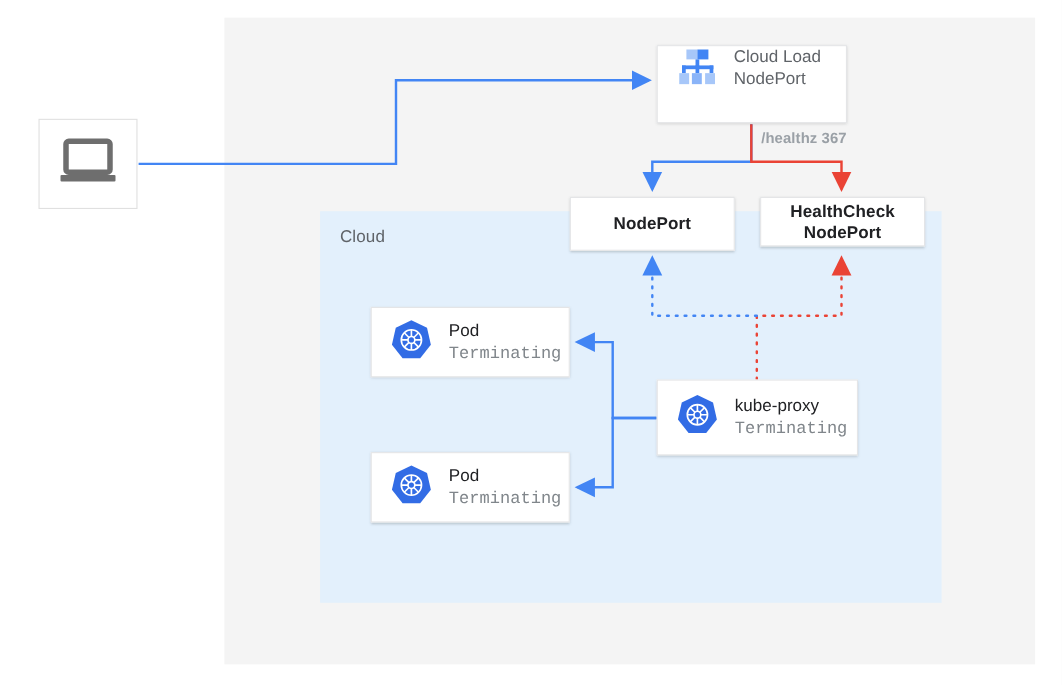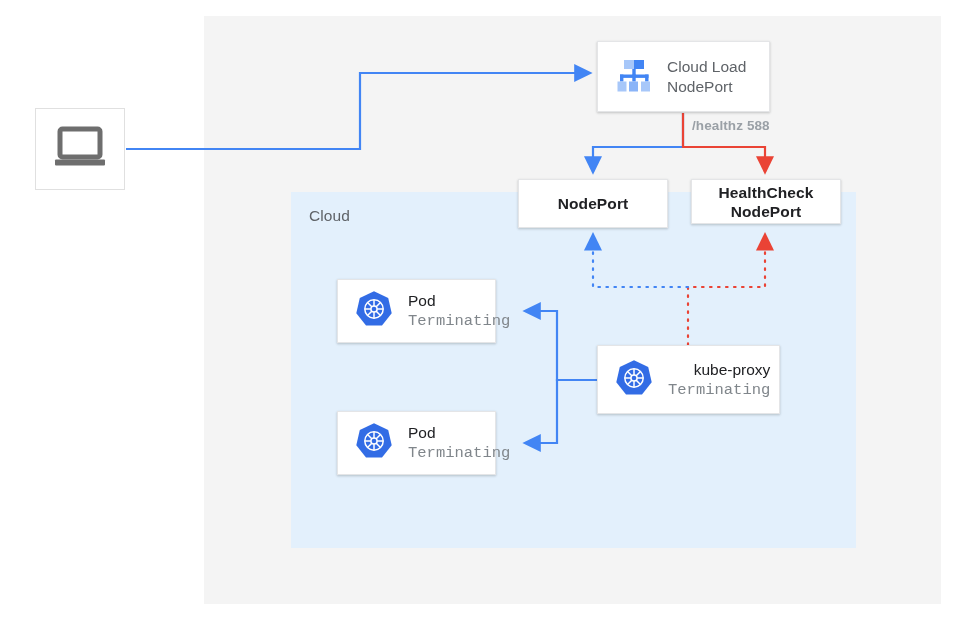--- a/index.html
+++ b/index.html
@@ -11,33 +11,33 @@
   .nodes-label{position:absolute;left:309px;top:207px;font-size:15.5px;color:#5f6368;letter-spacing:.1px;}
 
   .card{position:absolute;background:#ffffff;border:1px solid #e4e5e7;
         box-shadow:0 1px 2px rgba(60,64,67,.18),0 1px 3px rgba(60,64,67,.10);
         box-sizing:border-box;}
 
   .client-box{left:35px;top:108px;width:90px;height:82px;border:1px solid #e0e0e0;box-shadow:none;}
   .client-icon{position:absolute;left:50%;top:50%;transform:translate(-50%,-50%);}
 
   .clb-box{left:597px;top:41px;width:173px;height:71px;}
-  .clb-inner{display:flex;align-items:center;height:100%;padding-left:13px;box-sizing:border-box;}
+  .clb-inner{display:flex;height:100%;padding-left:13px;box-sizing:border-box;}
   .clb-icon{width:44px;height:40px;position:relative;flex:0 0 auto;}
   .clb-text{font-size:15.5px;color:#5f6368;line-height:20px;margin-left:12px;}
 
   .svc-box{display:flex;align-items:center;justify-content:center;text-align:center;}
   .nodeport-box{left:518px;top:179px;width:150px;height:49px;}
   .hcnodeport-box{left:691px;top:179px;width:150px;height:45px;}
   .svc-label{font-size:15.5px;font-weight:bold;color:#202124;line-height:19px;letter-spacing:.1px;}
 
-  .pod-box{width:159px;height:64px;}
+  .pod-box{width:181px;height:64px;}
   .pod1{left:337px;top:279px;}
   .pod2{left:337px;top:411px;}
-  .kp-box{left:597px;top:345px;width:183px;height:69px;text-align:right;}
+  .kp-box{left:597px;top:345px;width:183px;height:69px;}
 
   .row{display:flex;align-items:center;height:100%;padding-left:16px;box-sizing:border-box;}
   .k8s-logo{flex:0 0 auto;}
   .lbl-wrap{margin-left:14px;}
   .lbl-title{font-size:15.5px;color:#202124;line-height:20px;}
   .lbl-sub{font-size:15.5px;color:#80868b;line-height:20px;font-family:Liberation Mono, monospace;}
 
   .healthz{position:absolute;left:692px;top:118px;font-size:13.5px;font-weight:bold;color:#9aa0a6;letter-spacing:.1px;}
 
   svg.wires{position:absolute;left:0;top:0;width:965px;height:623px;overflow:visible;}
@@ -106,21 +106,21 @@
           <rect x="30" y="24.5" width="9" height="10" fill="#a7c7f9"></rect>
         </svg>
       </span>
       <div class="clb-text">
         <div>Cloud Load</div>
         <div>NodePort</div>
       </div>
     </div>
   </div>
 
-  <div class="healthz">/healthz 588</div>
+  <div class="healthz">/healthz 367</div>
 
   <div class="card svc-box nodeport-box">
     <div class="svc-label">NodePort</div>
   </div>
 
   <div class="card svc-box hcnodeport-box">
     <div class="svc-label">
       <div>HealthCheck</div>
       <div>NodePort</div>
     </div>

